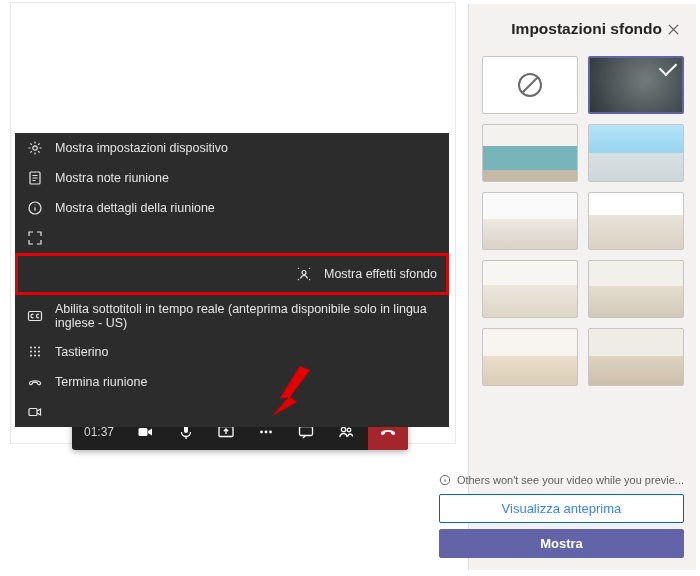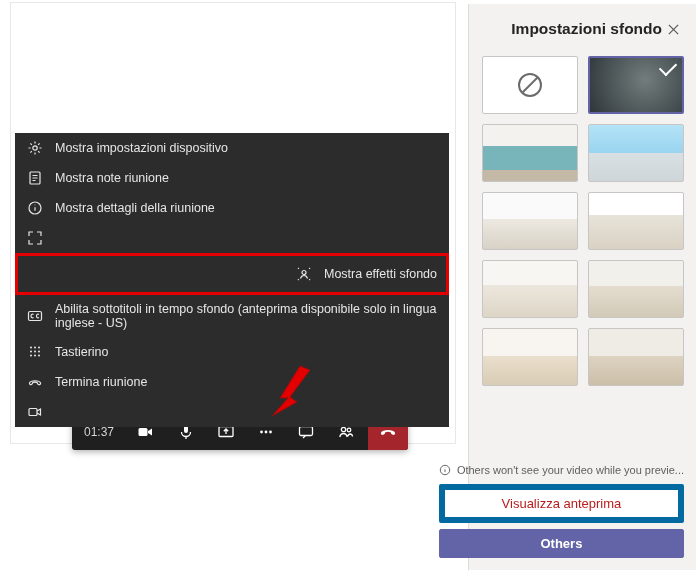--- a/index.html
+++ b/index.html
@@ -193,22 +193,22 @@
     width: 100%;
     padding: 6px 0;
     font-size: 13px;
     border-radius: 2px;
     cursor: pointer;
     text-align: center;
     margin-top: 6px;
   }
   .btn-secondary {
     background: #fff;
-    border: 6px solid #0369a1;
-    color: #b91c1c;
+    border: 1px solid #0369a1;
+    color: #3b82f6;
   }
   .btn-primary {
     background: #6264a7;
     border: 1px solid #6264a7;
     color: #fff;
     font-weight: 600;
   }
 </style>
 </head>
 <body>
@@ -259,21 +259,21 @@
     </span>
     <span>Mostra effetti sfondo</span>
   </div>
   <div class="menu-item">
     <span class="menu-icon">
       <svg viewBox="0 0 16 16" fill="none" stroke="#e6e6e6" stroke-width="1.2">
           <rect x="1.5" y="3.5" width="13" height="9" rx="1.5"></rect>
           <path d="M6.5 6.5c-.8-.6-2.5-.4-2.5 1.5s1.7 2.1 2.5 1.5M12 6.5c-.8-.6-2.5-.4-2.5 1.5s1.7 2.1 2.5 1.5"></path>
         </svg>
     </span>
-    <span>Abilita sottotitoli in tempo sfondo (anteprima disponibile solo in lingua inglese - US)</span>
+    <span>Abilita sottotitoli in tempo reale (anteprima disponibile solo in lingua inglese - US)</span>
   </div>
   <div class="menu-item">
     <span class="menu-icon">
       <svg viewBox="0 0 16 16" fill="#e6e6e6">
           <circle cx="4" cy="3.5" r="1"></circle>
           <circle cx="8" cy="3.5" r="1"></circle>
           <circle cx="12" cy="3.5" r="1"></circle>
           <circle cx="4" cy="7.5" r="1"></circle>
           <circle cx="8" cy="7.5" r="1"></circle>
           <circle cx="12" cy="7.5" r="1"></circle>
@@ -383,15 +383,15 @@
 
   <div class="panel-footer">
     <div class="footer-note">
       <svg viewBox="0 0 14 14" width="12" height="12" stroke="#605e5c" stroke-width="1.1" fill="none">
           <circle cx="7" cy="7" r="5.5"></circle>
           <path d="M7 6.3v3.2M7 4.2v.4"></path>
         </svg>
       <span>Others won't see your video while you previe...</span>
     </div>
     <div class="btn btn-secondary">Visualizza anteprima</div>
-    <div class="btn btn-primary">Others</div>
+    <div class="btn btn-primary">Mostra</div>
   </div>
 </div>
 
 </body></html>

